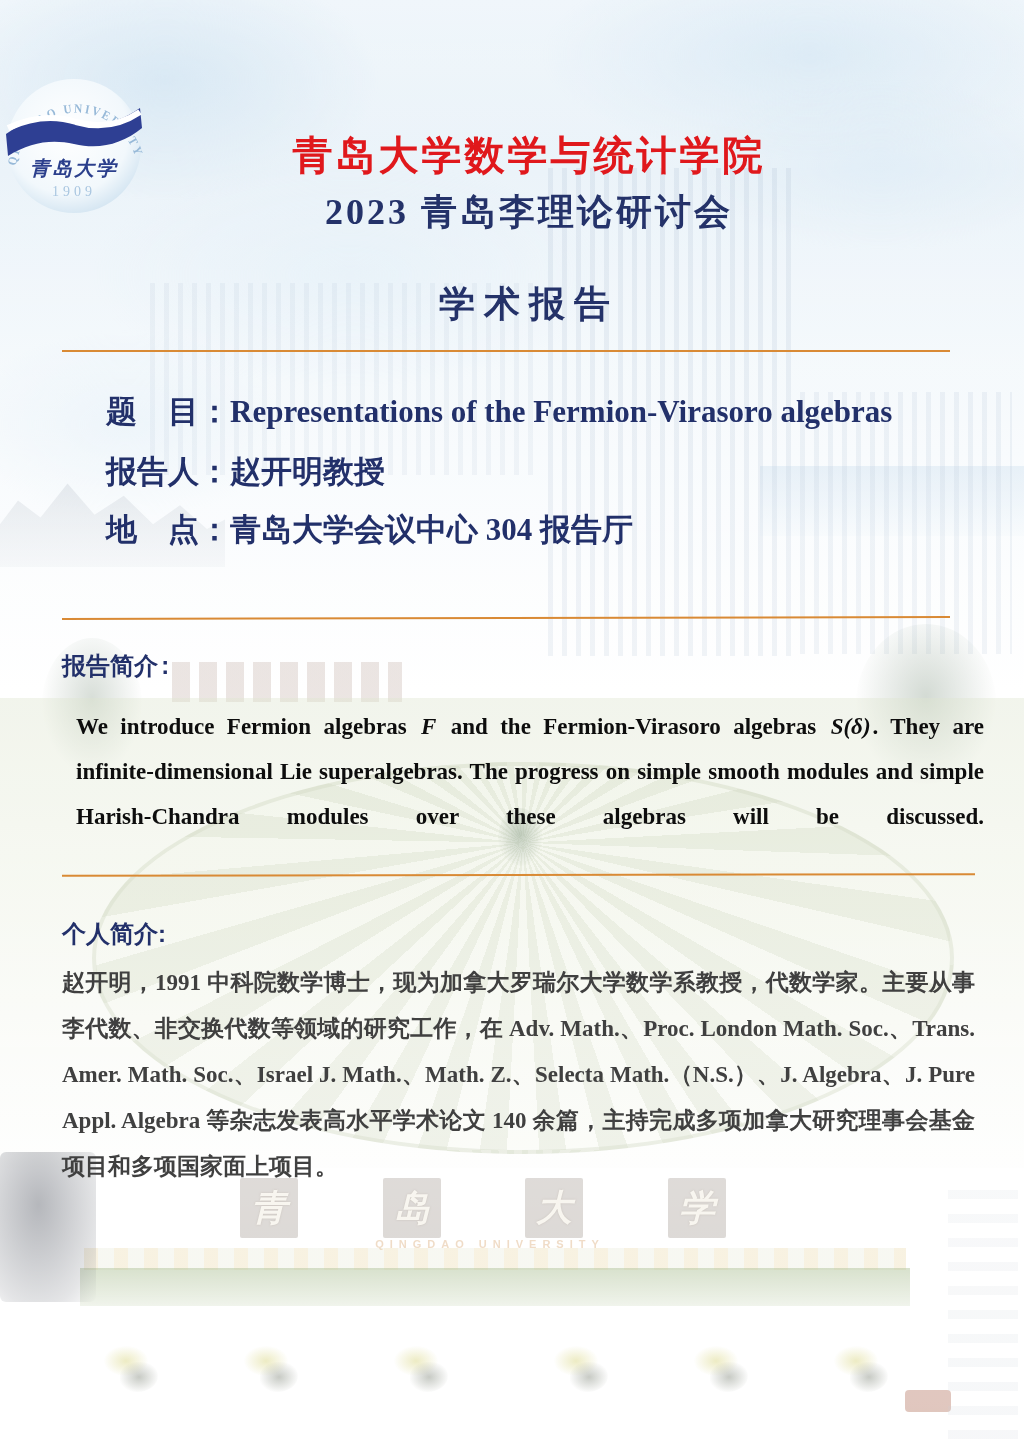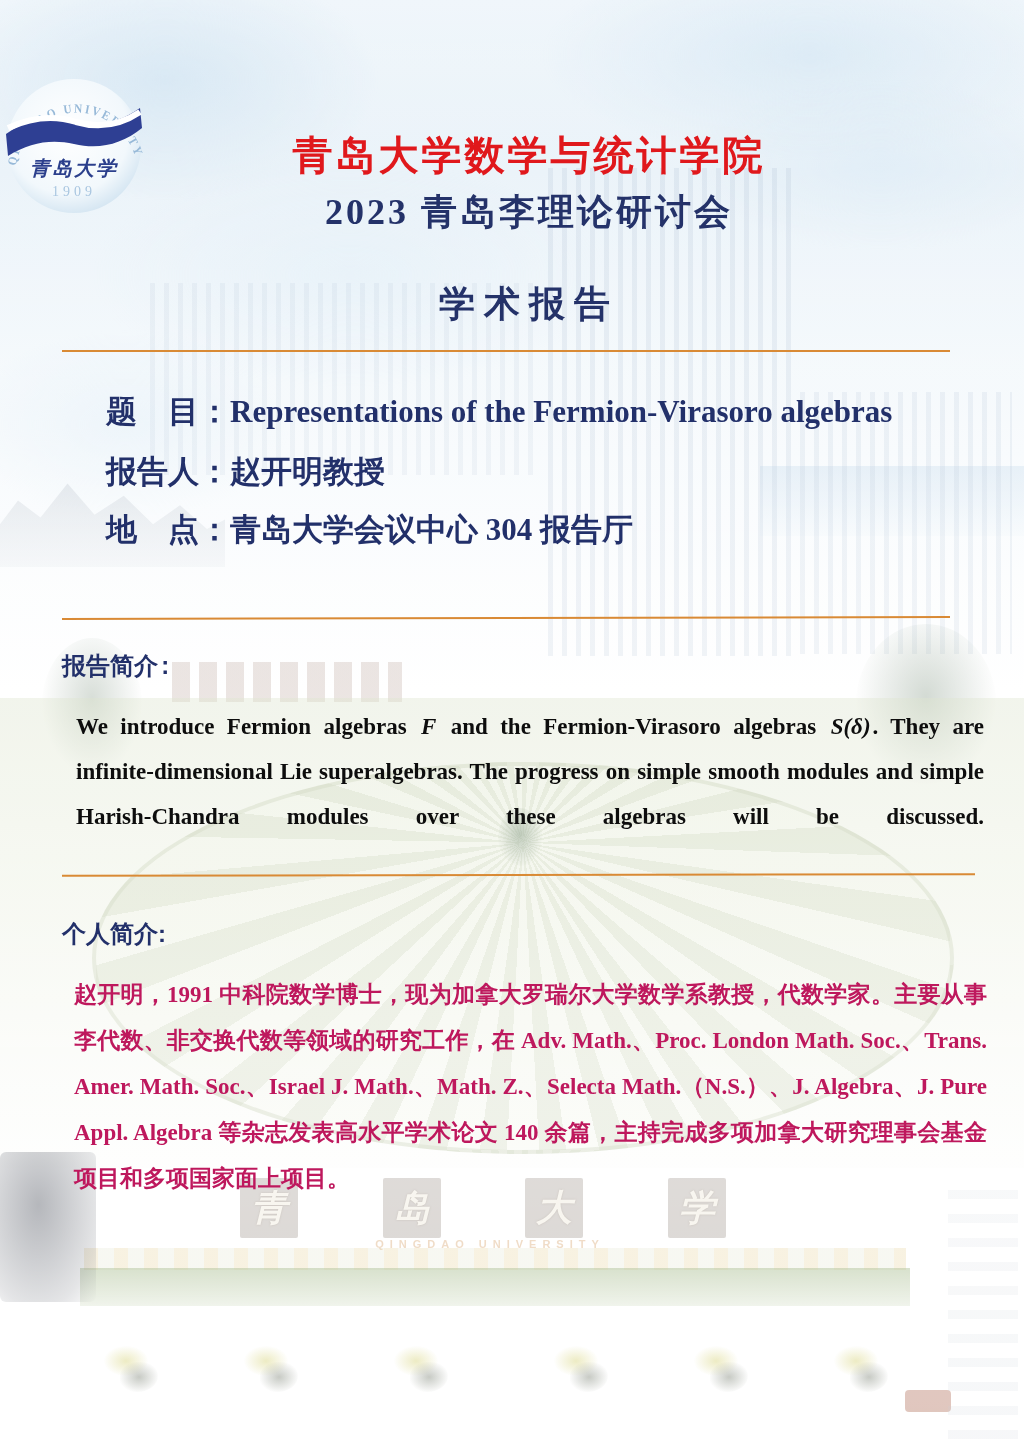--- a/index.html
+++ b/index.html
@@ -94,23 +94,23 @@
 
   .section-heading{left:62px;font-size:24px;font-weight:bold;color:#22306a;}
   .h-abstract{top:650px;font-family:Liberation Mono, monospace;} .h-bio{top:918px;}
 
   .abstract-text{left:62px;top:690px;width:908px;margin:14px;
     font-family:"Liberation Serif","DejaVu Serif",serif;font-weight:bold;
     font-size:23px;line-height:45px;color:#0d0d0d;
     text-align:justify;text-align-last:justify;}
   .mathvar{font-style:italic;padding:0 2px;}
 
-  .bio-text{left:62px;top:960px;width:913px;margin:12px;
+  .bio-text{left:62px;top:960px;width:913px;margin:0;
     font-family:"Liberation Serif","DejaVu Serif",serif;font-weight:600;
-    font-size:23px;line-height:46px;color:#be185d;text-align:justify;}
+    font-size:23px;line-height:46px;color:#404040;text-align:justify;}
 </style>
 </head>
 <body>
 
 <div class="poster">
 
   <div class="abs bg-sky"></div>
   <div class="abs cloud c1"></div>
   <div class="abs cloud c2"></div>
   <div class="abs cloud c3"></div>

